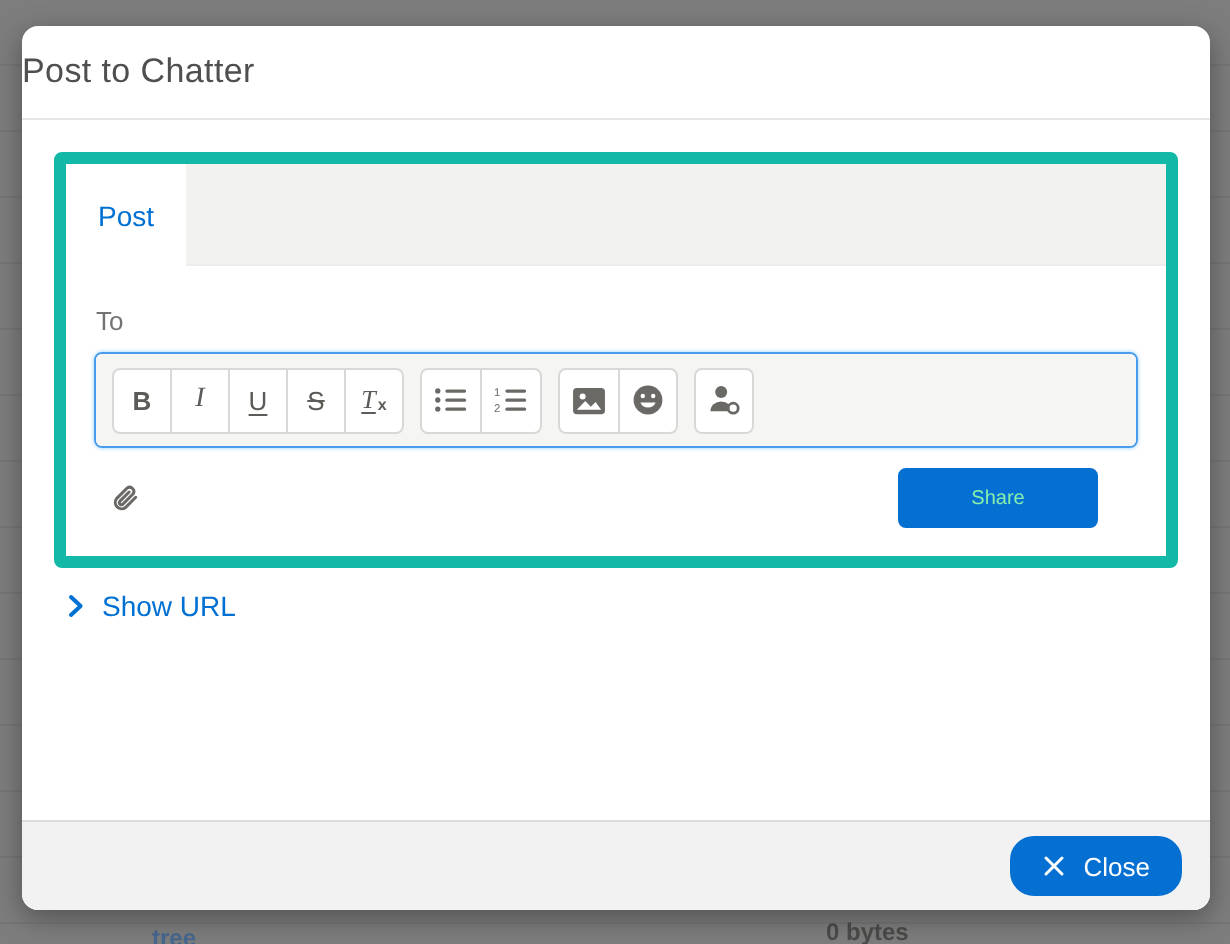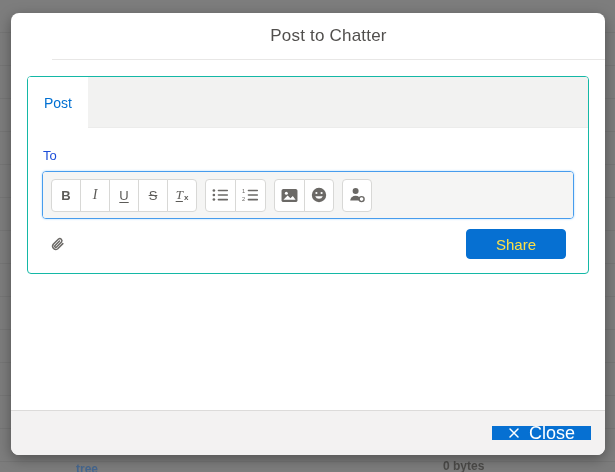--- a/index.html
+++ b/index.html
@@ -7,50 +7,49 @@
     width:615px;height:472px;overflow:hidden;position:relative;
     font-family:"Liberation Sans",sans-serif;
     background:#7d7d7d;
   }
   .overlay{
     position:absolute;inset:0;
     background:repeating-linear-gradient(to bottom, rgba(0,0,0,0) 0 32px, rgba(0,0,0,.06) 32px 33px),#7d7d7d;
   }
   .bg-text{position:absolute;font-size:12px;font-weight:700;}
   .bg-left{left:76px;top:462px;color:#46678f;}
-  .bg-right{left:443px;top:459px;color:#4c4b49;}
+  .bg-right{left:413px;top:459px;color:#4c4b49;}
 
   .modal{
     position:absolute;left:11px;top:13px;width:594px;height:442px;
     background:#fff;border-radius:8px;
     box-shadow:0 4px 14px rgba(0,0,0,.35);
     display:flex;flex-direction:column;
   }
   .header{
-    height:46px;flex:0 0 46px;display:flex;align-items:center;justify-content:center;
+    height:46px;flex:0 0 46px;display:flex;align-items:center;
     border-bottom:1px solid #e8e7e6;
-    margin-left:41px;
   }
   .title{margin:0;font-size:17px;font-weight:400;color:#514f4d;letter-spacing:.2px;}
 
   .content{flex:1 1 auto;padding:16px 16px 0 16px;}
 
   .panel{
-    border:1px solid #14b8a6;border-radius:4px;overflow:hidden;background:#fff;
+    border:6px solid #14b8a6;border-radius:4px;overflow:hidden;background:#fff;
   }
   .tabs{
     display:flex;height:50px;background:#f2f2f1;border-bottom:1px solid #ececeb;
   }
   .tab{
     display:flex;align-items:center;padding:0 16px;font-size:14px;color:#454442;cursor:pointer;
   }
   .tab.active{background:#fff;color:#0070d2;margin-bottom:-1px;}
   .panel-body{padding:20px 14px 14px 14px;}
 
-  .to-label{display:block;font-size:13px;color:#1d4ed8;margin:0 0 8px 1px;}
+  .to-label{display:block;font-size:13px;color:#737373;margin:0 0 8px 1px;}
 
   .editor{
     border:1px solid #479ced;border-radius:4px;overflow:hidden;
     box-shadow:0 0 2px rgba(27,150,255,.45);
   }
   .editor-text{
     min-height:90px;padding:15px 19px;font-size:13.5px;line-height:1.4;color:#3e3e3c;background:#fff;
   }
   .mention{color:#2e74cf;}
   .misspell{
@@ -79,37 +78,37 @@
   .g-clear .t{font-family:"Liberation Serif",serif;font-style:italic;font-size:13px;text-decoration:underline;text-underline-offset:2px;}
   .g-clear .x{font-size:8px;font-weight:700;margin-left:1px;margin-bottom:1px;}
 
   .actions-row{
     margin-top:10px;display:flex;align-items:center;justify-content:space-between;
   }
   .attach{
     background:none;border:none;padding:2px 4px;cursor:pointer;margin-left:4px;
   }
   .share{
-    width:100px;height:30px;background:#0670d2;color:#fde047;border:1px solid #0670d2;
-    border-radius:4px;font-size:15px;font-family:"Liberation Sans",sans-serif;cursor:pointer;margin-right:8px;
+    width:100px;height:30px;background:#0670d2;color:#86efac;border:1px solid #0670d2;
+    border-radius:4px;font-size:10px;font-family:"Liberation Sans",sans-serif;cursor:pointer;margin-right:20px;
   }
 
   .show-url{
     display:flex;align-items:center;gap:9px;margin:11px 0 0 7px;
     color:#0070d2;font-size:14px;cursor:pointer;width:fit-content;
   }
 
   .footer{
     flex:0 0 45px;height:45px;background:#f3f2f2;border-top:1px solid #dcdbda;
     border-radius:0 0 8px 8px;display:flex;align-items:center;justify-content:flex-end;
     padding-right:14px;box-sizing:border-box;
   }
   .close-btn{
-    height:14px;padding:0 15px;background:#0670d2;color:#fff;border:1px solid #0670d2;
-    border-radius:0;font-size:18px;font-family:"Liberation Sans",sans-serif;
+    height:30px;padding:0 15px;background:#0670d2;color:#fff;border:1px solid #0670d2;
+    border-radius:12px;font-size:13px;font-family:"Liberation Sans",sans-serif;
     display:flex;align-items:center;gap:9px;cursor:pointer;
   }
   svg{display:block;}
 </style>
 </head>
 <body>
 
 <div class="overlay">
   <div class="bg-text bg-left">tree</div>
   <div class="bg-text bg-right">0 bytes</div>
@@ -212,20 +211,26 @@
           <button class="attach">
             <svg width="17" height="17" viewBox="0 0 16 16">
               <path d="M12.1 7.2 L7.3 12 a3 3 0 0 1 -4.2 -4.2 L8 2.9 a2 2 0 0 1 2.8 2.8 L6 10.5 a1 1 0 0 1 -1.4 -1.4 L9 4.7" fill="none" stroke="#6b6966" stroke-width="1.4" stroke-linecap="round"></path>
             </svg>
           </button>
           <button class="share">Share</button>
         </div>
       </div>
     </div>
 
+    <div class="show-url">
+      <svg width="8" height="12" viewBox="0 0 8 12">
+        <path d="M1.5 1.5 L6.3 6 L1.5 10.5" fill="none" stroke="#0070d2" stroke-width="2" stroke-linecap="round" stroke-linejoin="round"></path>
+      </svg>
+      <span>Show URL</span>
+    </div>
 
   </div>
 
   <div class="footer">
     <button class="close-btn">
       <svg width="12" height="12" viewBox="0 0 12 12">
         <path d="M2 2 L10 10 M10 2 L2 10" stroke="#fff" stroke-width="1.5" stroke-linecap="round"></path>
       </svg>
       <span>Close</span>
     </button>

